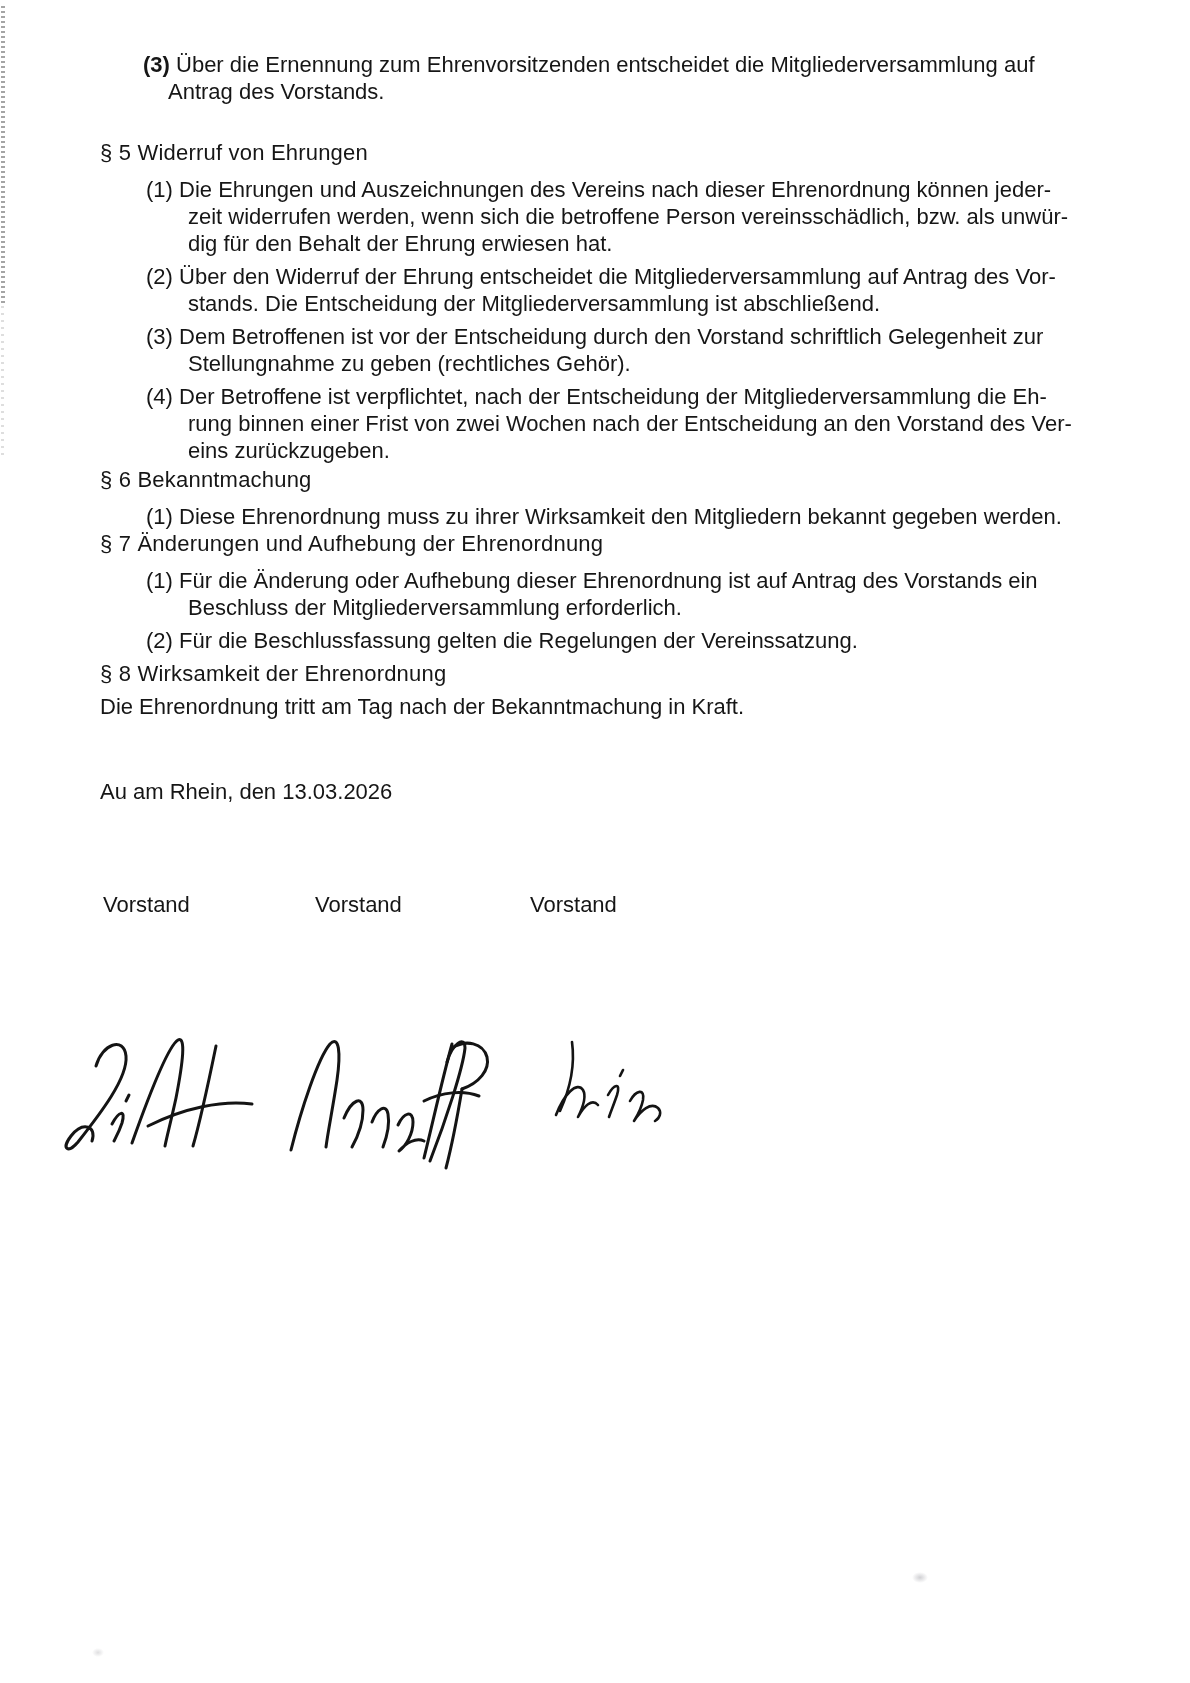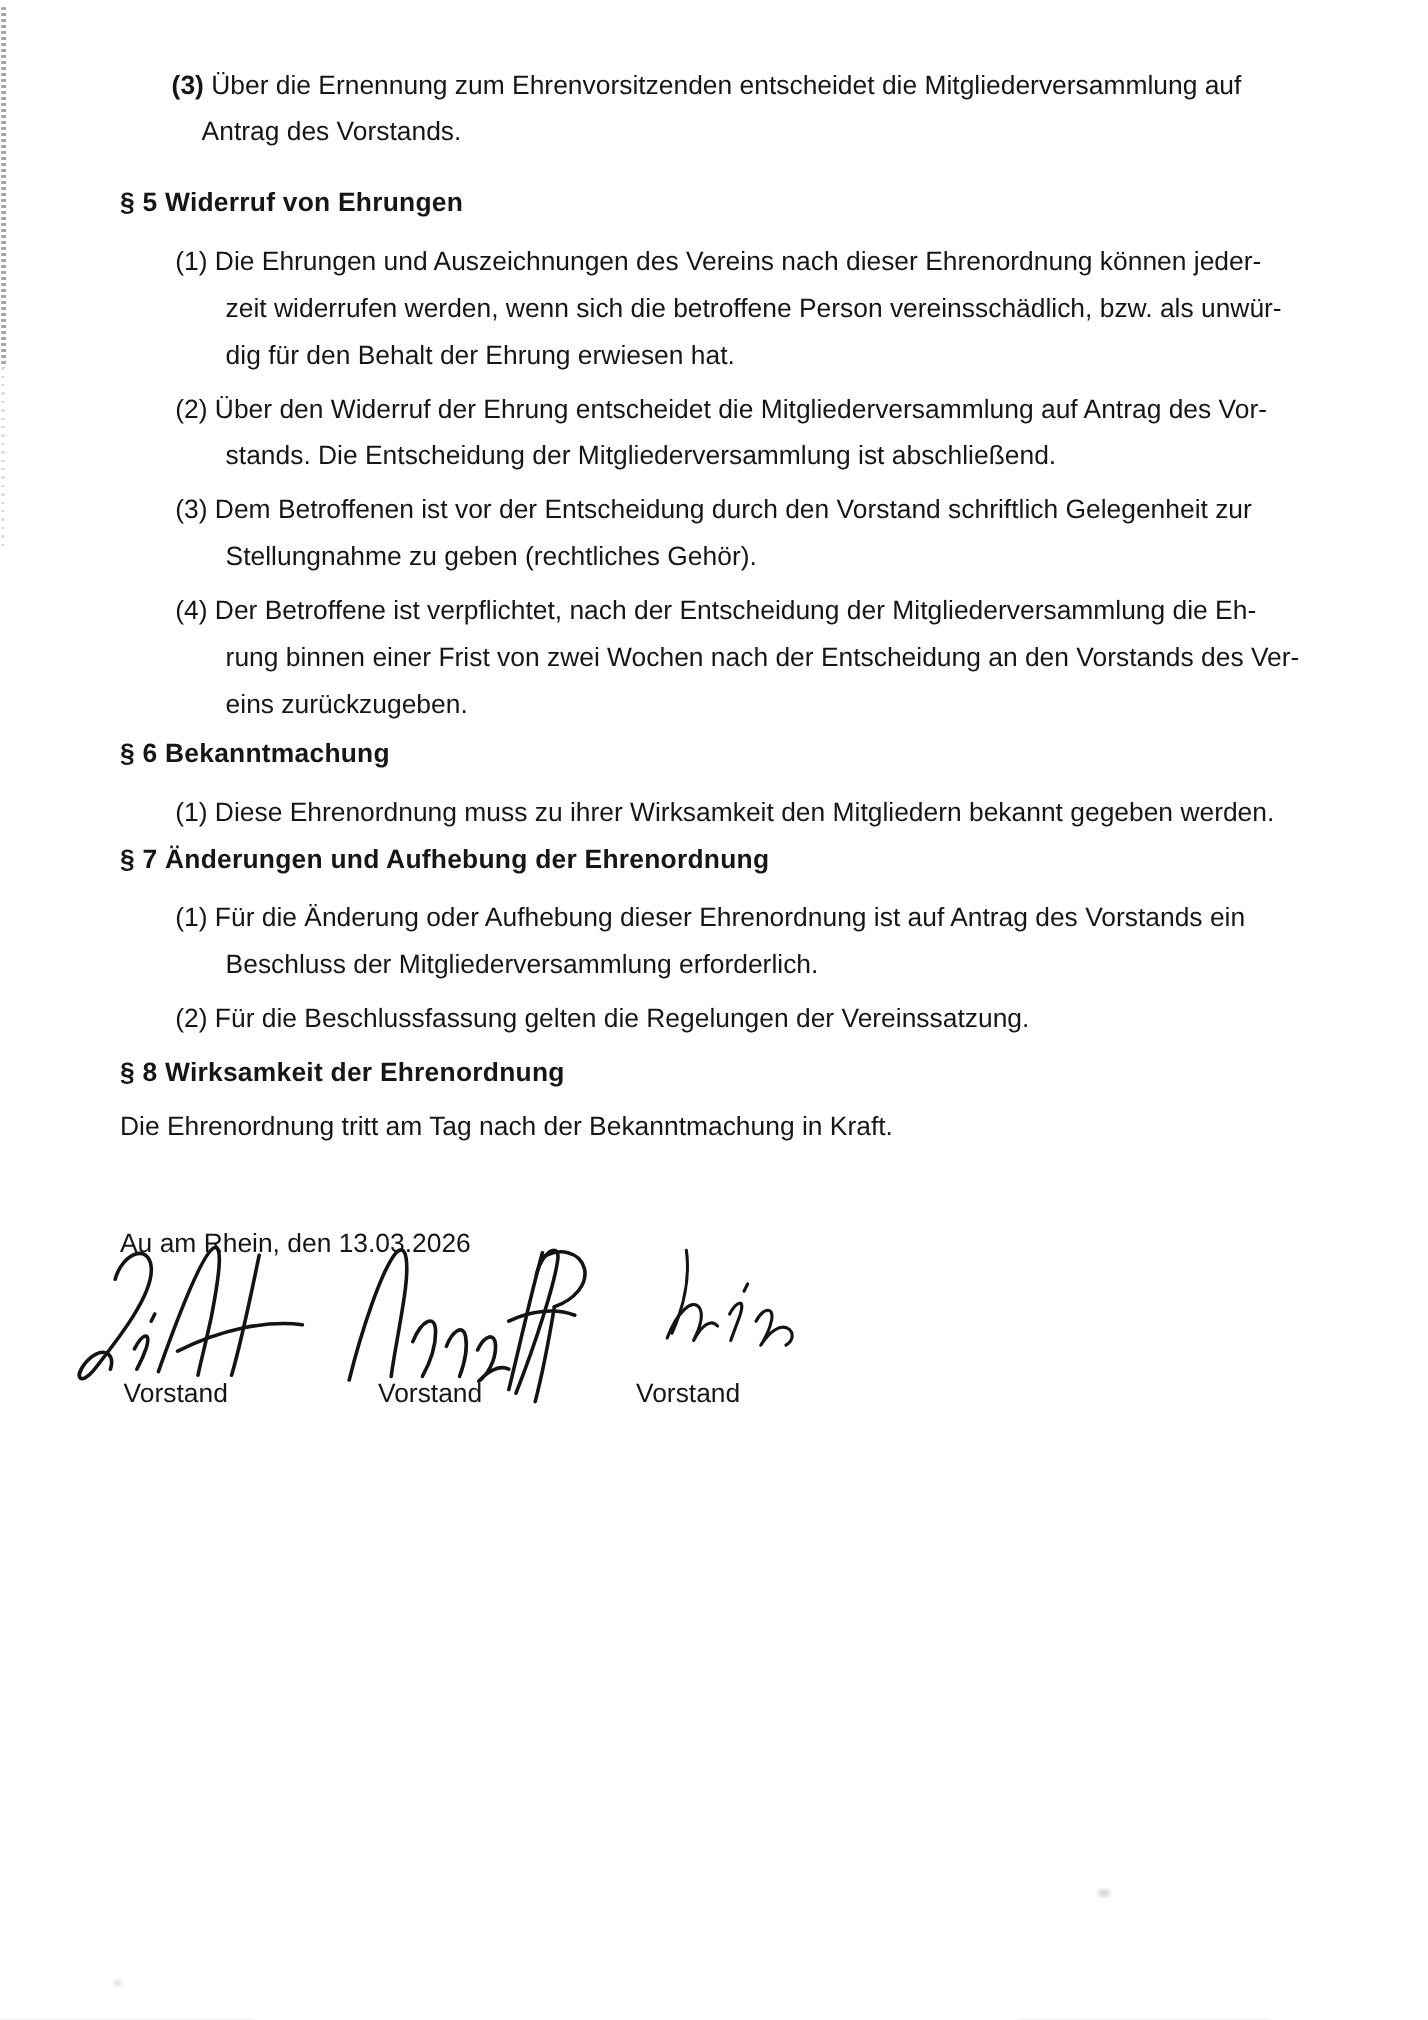--- a/index.html
+++ b/index.html
@@ -4,35 +4,35 @@
 <style>
   html,body{margin:0;padding:0;background:#e8e8e8;}
   .page{
     position:relative;
     width:1190px;
     height:1683px;
     margin:0 auto;
     background:#ffffff;
     font-family:"Liberation Sans", sans-serif;
     font-size:22px;
-    line-height:39px;
+    line-height:27px;
     color:#161616;
     overflow:hidden;
   }
   .content{position:absolute;inset:0;padding-top:51px;}
   .intro-item{
     position:relative;
     padding-left:168px;
     text-indent:-25px;
     padding-right:70px;
   }
   .intro-item .marker{font-weight:bold;}
   .section-heading{
-    margin:20px 0 0 100px;
-    font-weight:bold;
+    margin:34px 0 0 100px;
+    font-weight:normal;
     letter-spacing:0.2px;
   }
   .sh-tight{margin-top:2px;}
   .sh-flush{margin-top:0px;}
   .sh-small{margin-top:6px;}
   .item{
     position:relative;
     margin-top:6px;
     padding-left:188px;
     text-indent:-42px;
@@ -73,21 +73,21 @@
 
     <div class="section-heading">§ 5 Widerruf von Ehrungen</div>
     <div class="item first-item"><span class="marker">(1)</span> <span class="txt">Die Ehrungen und Auszeichnungen des Vereins nach dieser Ehrenordnung können jeder-
 zeit widerrufen werden, wenn sich die betroffene Person vereinsschädlich, bzw. als unwür-
 dig für den Behalt der Ehrung erwiesen hat.</span></div>
     <div class="item"><span class="marker">(2)</span> <span class="txt">Über den Widerruf der Ehrung entscheidet die Mitgliederversammlung auf Antrag des Vor-
 stands. Die Entscheidung der Mitgliederversammlung ist abschließend.</span></div>
     <div class="item"><span class="marker">(3)</span> <span class="txt">Dem Betroffenen ist vor der Entscheidung durch den Vorstand schriftlich Gelegenheit zur
 Stellungnahme zu geben (rechtliches Gehör).</span></div>
     <div class="item"><span class="marker">(4)</span> <span class="txt">Der Betroffene ist verpflichtet, nach der Entscheidung der Mitgliederversammlung die Eh-
-rung binnen einer Frist von zwei Wochen nach der Entscheidung an den Vorstands des Ver-
+rung binnen einer Frist von zwei Wochen nach der Entscheidung an den Vorstand des Ver-
 eins zurückzugeben.</span></div>
 
     <div class="section-heading sh-tight">§ 6 Bekanntmachung</div>
     <div class="item first-item"><span class="marker">(1)</span> <span class="txt">Diese Ehrenordnung muss zu ihrer Wirksamkeit den Mitgliedern bekannt gegeben werden.</span></div>
 
     <div class="section-heading sh-flush">§ 7 Änderungen und Aufhebung der Ehrenordnung</div>
     <div class="item first-item"><span class="marker">(1)</span> <span class="txt">Für die Änderung oder Aufhebung dieser Ehrenordnung ist auf Antrag des Vorstands ein
 Beschluss der Mitgliederversammlung erforderlich.</span></div>
     <div class="item"><span class="marker">(2)</span> <span class="txt">Für die Beschlussfassung gelten die Regelungen der Vereinssatzung.</span></div>
 

